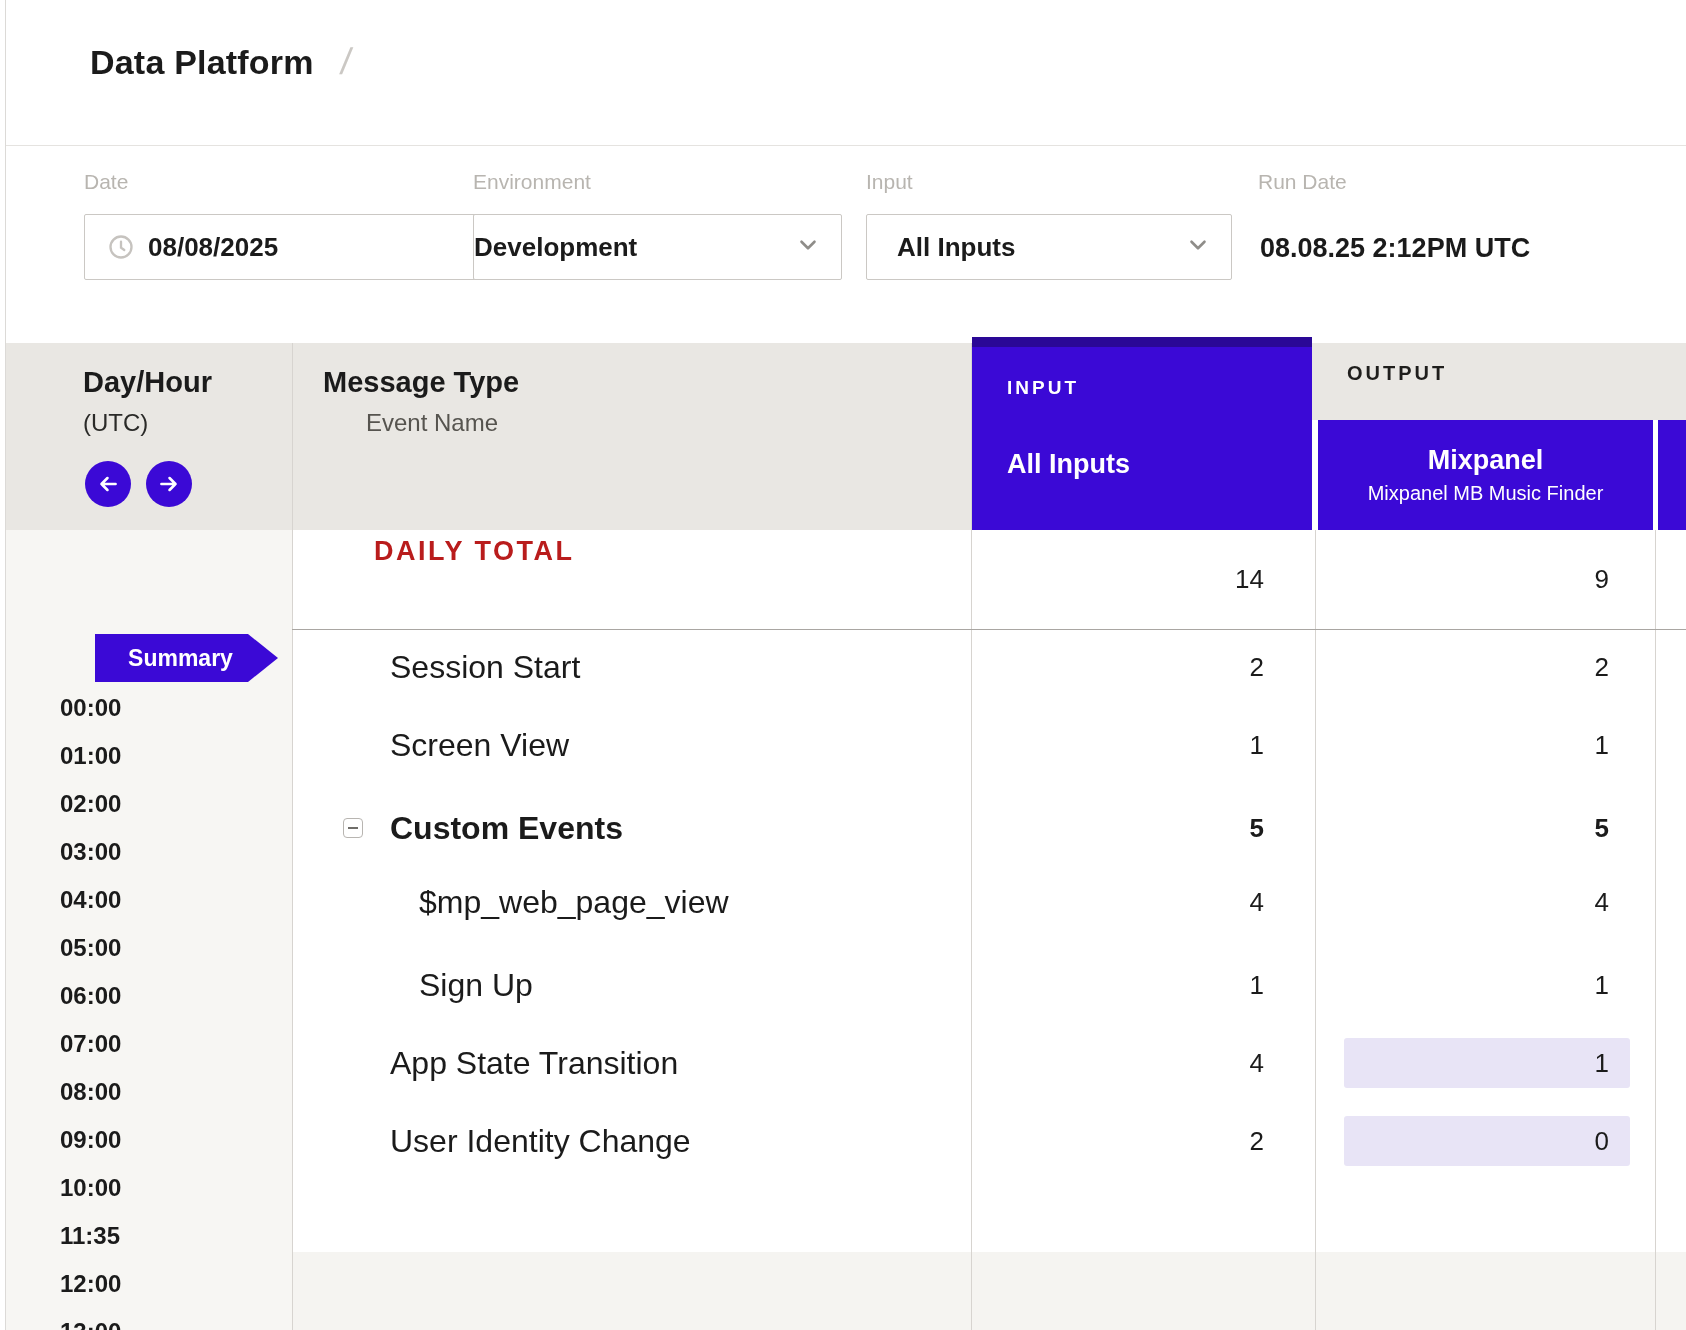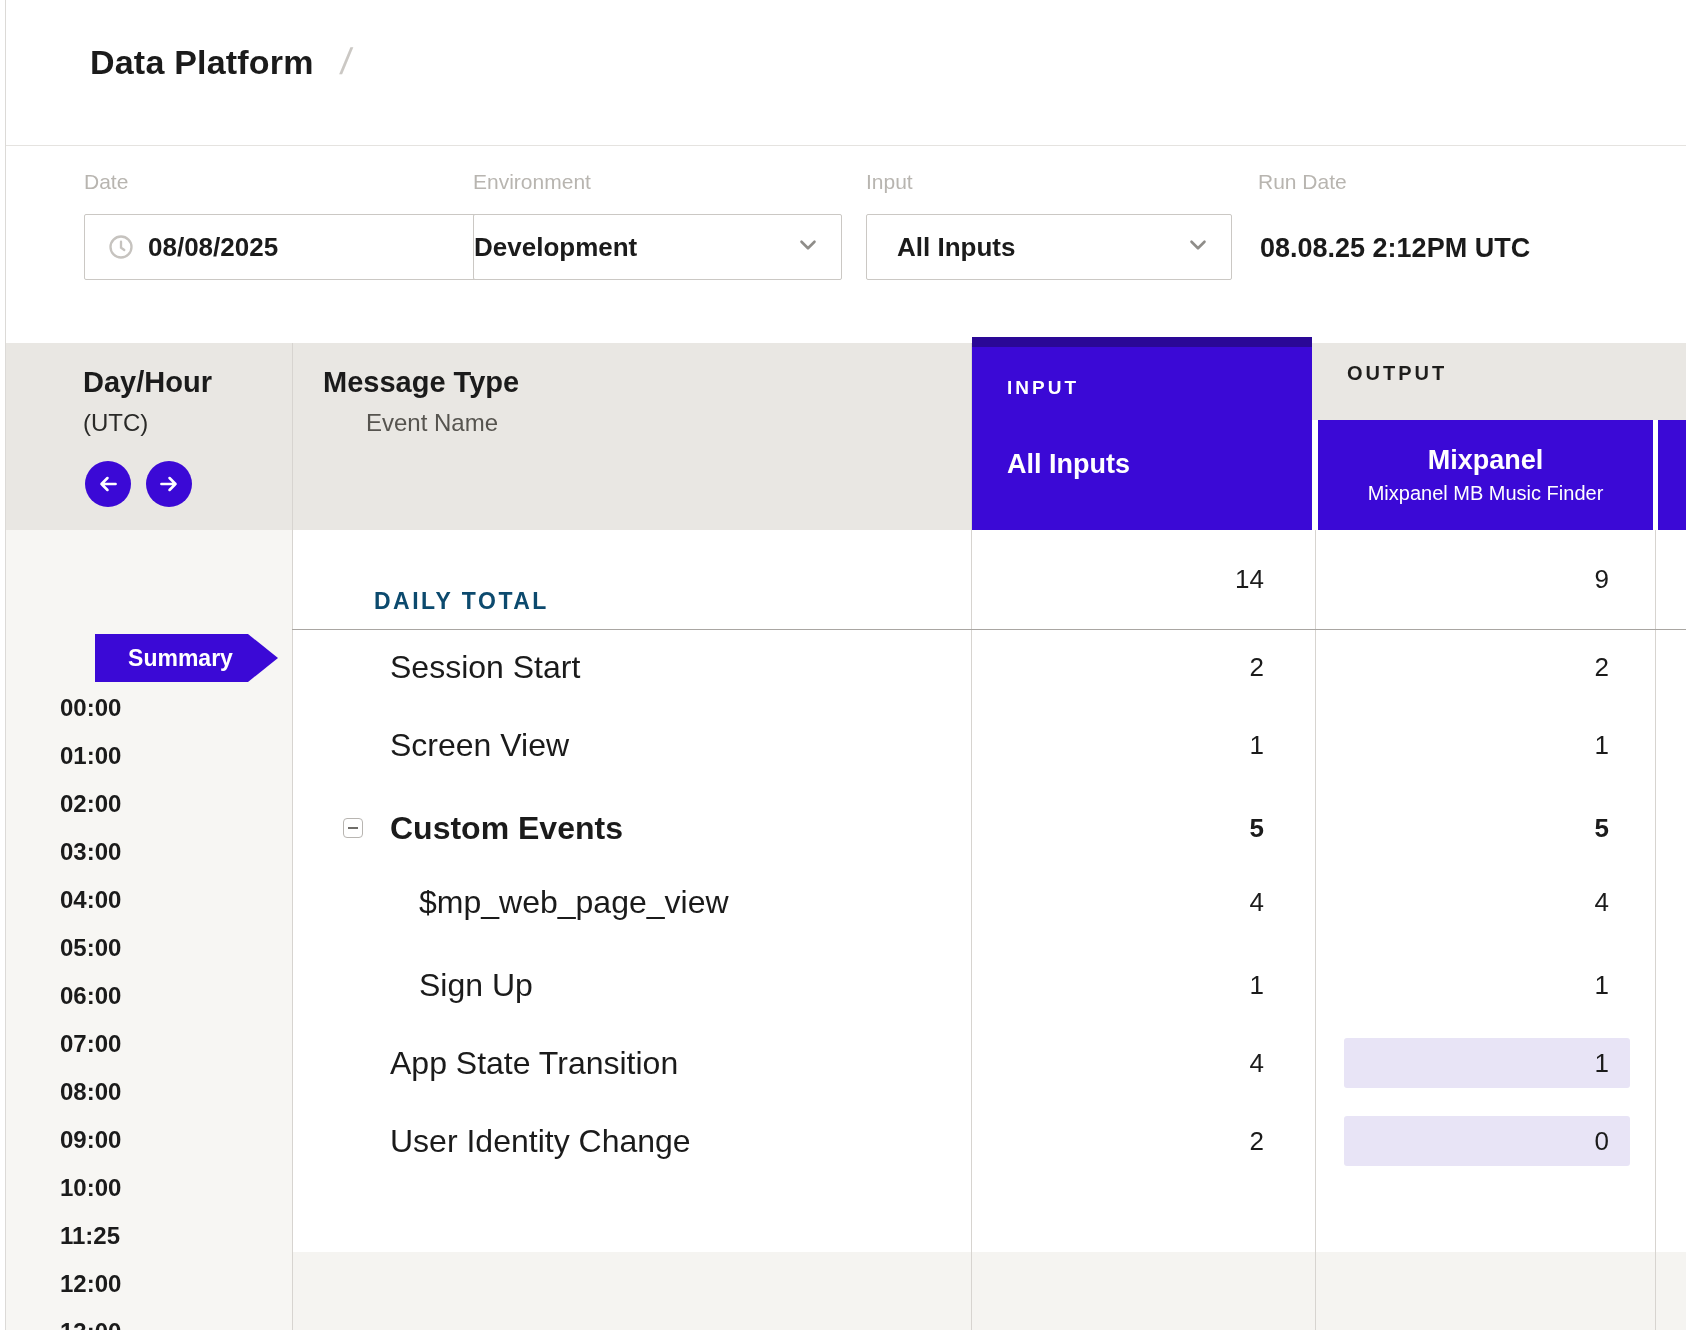--- a/index.html
+++ b/index.html
@@ -56,21 +56,21 @@
   .mixpanel-sub{font-size:20px;color:#fff;}
   .partial-block{left:1658px;top:420px;width:28px;height:110px;background:var(--accent);}
   .band-gap{top:420px;width:6px;height:110px;background:#fff;}
 
   
   .leftcol-bg{left:6px;top:530px;width:286px;height:800px;background:var(--leftcol);}
   .bottom-gray{left:292px;top:1252px;width:1394px;height:78px;background:var(--bottomgray);}
   .vdiv{width:1px;background:var(--divider);z-index:5;}
 
   
-  .daily-label{left:374px;top:588px;font-size:23px;font-weight:700;letter-spacing:2.5px;color:#0c4a6e;}
+  .daily-label{left:374px;top:536px;font-size:27px;font-weight:700;letter-spacing:2.5px;color:#b91c1c;}
   .daily-border{left:292px;top:629px;width:1394px;height:1px;background:var(--strong-divider);z-index:6;}
 
   .cell-val{height:48px;line-height:48px;font-size:26px;text-align:right;z-index:7;}
   .row-name{height:48px;line-height:48px;font-size:32px;z-index:7;white-space:nowrap;}
   .expand-box{width:20px;height:20px;border:1.5px solid #B8B5B1;border-radius:4px;box-sizing:border-box;
               position:absolute;cursor:pointer;background:transparent;z-index:7;}
   .expand-box::after{content:"";position:absolute;left:4px;right:4px;top:50%;height:1.6px;margin-top:-0.8px;background:#6F6D69;}
   .hl-block{position:absolute;left:1344px;width:286px;height:50px;border-radius:3px;background:var(--highlight);z-index:6;}
 
   
@@ -191,21 +191,21 @@
     <div class="hour-item" style="top: 732px;">01:00</div>
     <div class="hour-item" style="top: 780px;">02:00</div>
     <div class="hour-item" style="top: 828px;">03:00</div>
     <div class="hour-item" style="top: 876px;">04:00</div>
     <div class="hour-item" style="top: 924px;">05:00</div>
     <div class="hour-item" style="top: 972px;">06:00</div>
     <div class="hour-item" style="top: 1020px;">07:00</div>
     <div class="hour-item" style="top: 1068px;">08:00</div>
     <div class="hour-item" style="top: 1116px;">09:00</div>
     <div class="hour-item" style="top: 1164px;">10:00</div>
-    <div class="hour-item" style="top: 1212px;">11:25</div>
+    <div class="hour-item" style="top: 1212px;">11:35</div>
     <div class="hour-item" style="top: 1260px;">12:00</div>
     <div class="hour-item" style="top: 1308px;">13:00</div>
   </div>
 <div id="rows-host">
     <div class="abs row-name" style="left: 390px; top: 643px;">Session Start</div>
     <div class="abs cell-val" style="left: 1000px; width: 264px; top: 643px;">2</div>
     <div class="abs cell-val" style="left: 1345px; width: 264px; top: 643px;">2</div>
     <div class="abs row-name" style="left: 390px; top: 721px;">Screen View</div>
     <div class="abs cell-val" style="left: 1000px; width: 264px; top: 721px;">1</div>
     <div class="abs cell-val" style="left: 1345px; width: 264px; top: 721px;">1</div>

